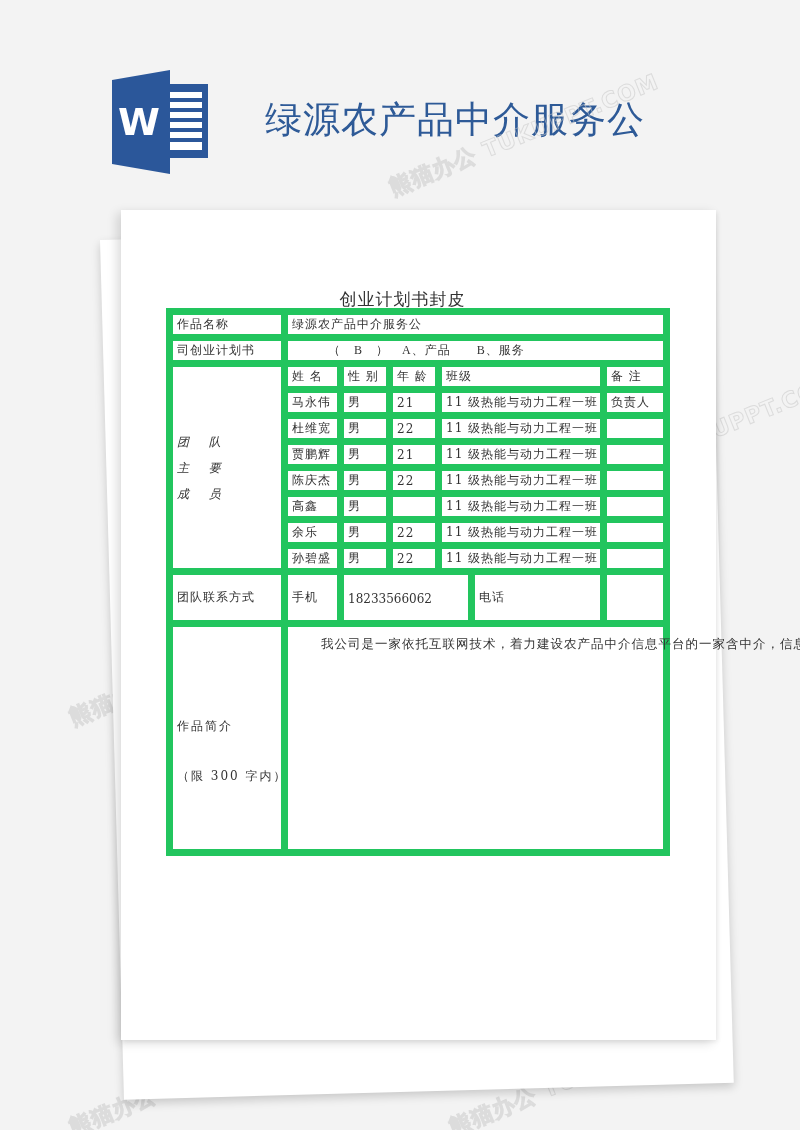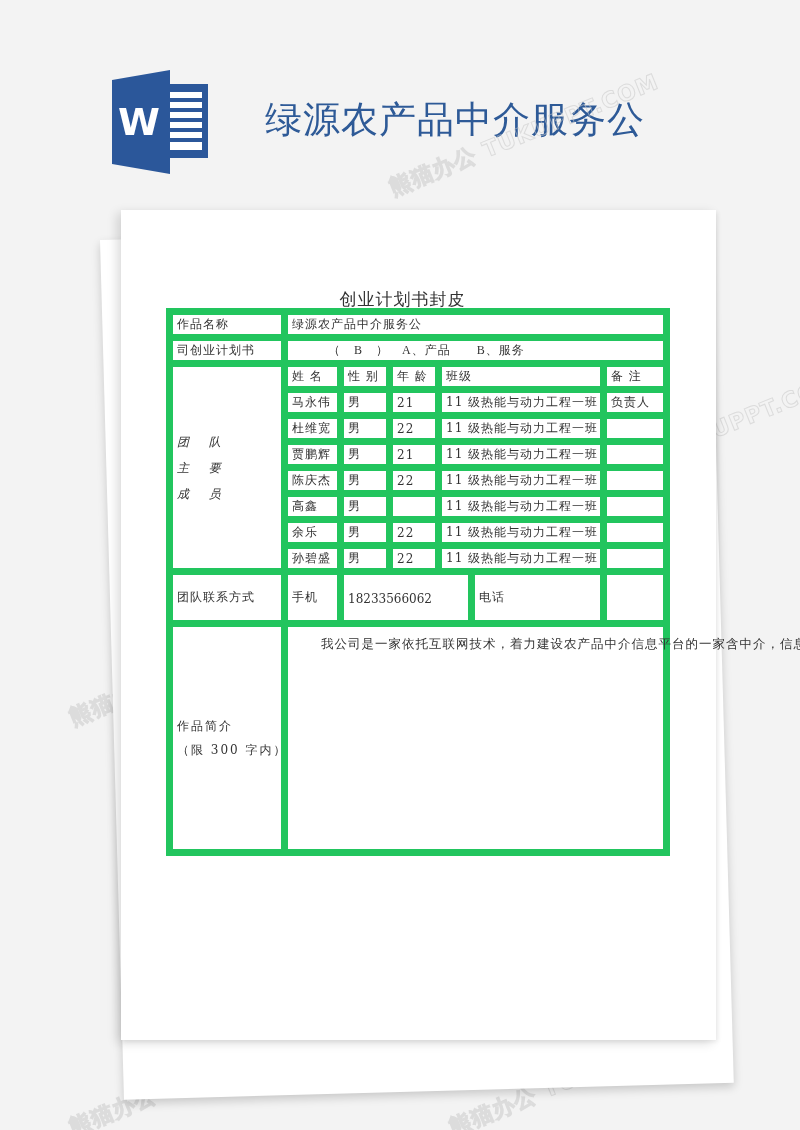--- a/index.html
+++ b/index.html
@@ -47,21 +47,21 @@
     letter-spacing: 1px;
   }
   td.left { text-align: left; padding-left: 6px; }
   td.spaced { letter-spacing: 5px; }
   .team-label { line-height: 26px; letter-spacing: 8px; font-style: italic; }
   .intro-text {
     text-align: left; white-space: normal; vertical-align: top !important;
     padding: 4px 6px 6px 8px !important; line-height: 26.5px; font-size: 12.5px;
     letter-spacing: 0.3px; text-indent: 25px;
   }
-  .intro-label { line-height: 24px; letter-spacing: 2px; }
+  .intro-label { line-height: 24px; letter-spacing: 2px; margin-top: 26px; }
 </style>
 </head>
 <body>
 
 <div class="header">
   <svg class="word-icon" viewBox="0 0 104 104">
     <rect x="52" y="14" width="48" height="74" fill="#2b579a"></rect>
     <rect x="58" y="22" width="36" height="58" fill="#ffffff"></rect>
     <g fill="#2b579a">
       <rect x="58" y="28" width="36" height="4"></rect>

